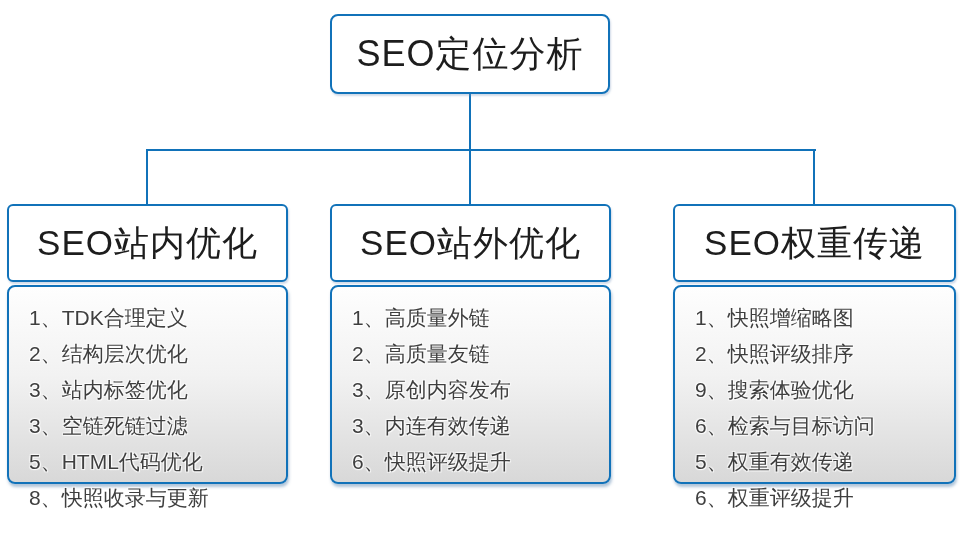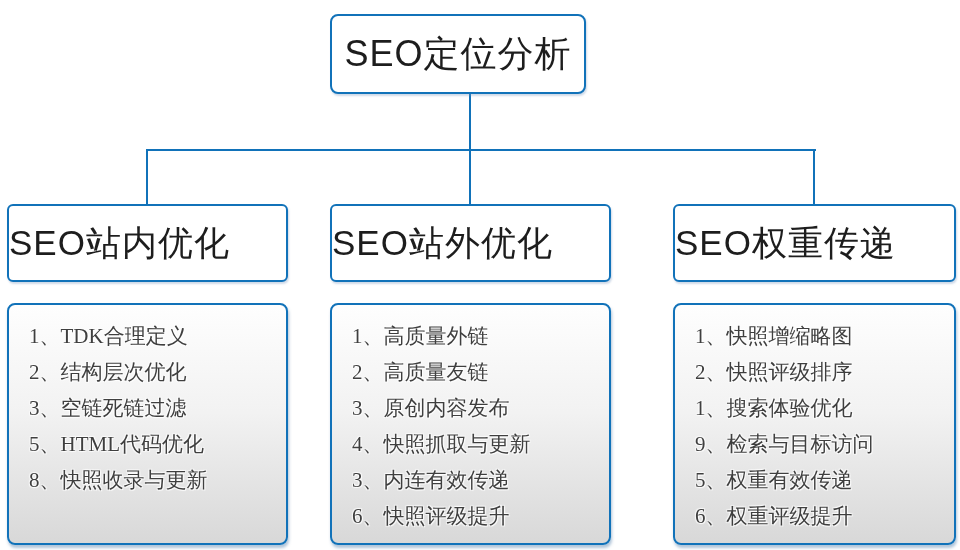--- a/index.html
+++ b/index.html
@@ -7,21 +7,21 @@
     position: relative;
     width: 960px; height: 550px;
     background: #ffffff;
     font-family: "Liberation Sans", sans-serif;
     overflow: hidden;
   }
   .box { box-sizing: border-box; position: absolute; }
 
   
   .root-box {
-    left: 330px; top: 14px; width: 256px; height: 80px;
+    left: 330px; top: 14px; width: 280px; height: 80px;
     background: #ffffff;
     border: 2px solid #1172b9;
     border-radius: 8px;
     box-shadow: 1px 2px 2px rgba(120,150,190,0.35);
     display: flex; align-items: center; justify-content: center;
     font-size: 36px; color: #1d1d1d;
     letter-spacing: 1px;
     z-index: 2;
   }
 
@@ -38,35 +38,34 @@
   .col-2 { left: 330px; border-radius: 28px; }
   .col-3 { left: 673px; width: 283px; }
 
   .branch-header {
     box-sizing: border-box;
     width: 100%; height: 78px;
     background: #ffffff;
     border: 2px solid #1172b9;
     border-radius: 6px;
     box-shadow: 1px 2px 2px rgba(120,150,190,0.35);
-    display: flex; align-items: center; justify-content: flex-start;
+    display: flex; align-items: center; justify-content: center;
     font-size: 35px; color: #1d1d1d;
     letter-spacing: 1px;
   }
 
   .branch-list {
     box-sizing: border-box;
-    width: 100%; height: 242px;
-    margin-top: 21px;
+    width: 100%; height: 199px;
+    margin-top: 3px;
     background: linear-gradient(to bottom, #fefefe 0%, #f2f2f2 45%, #d8d8d8 100%);
     border: 2px solid #1172b9;
     border-radius: 8px;
     box-shadow: 1px 3px 3px rgba(100,140,180,0.5);
     padding: 13px 10px 0 20px;
-    font-family: Liberation Serif, serif;
   }
 
   .list-item {
     font-size: 21px;
     line-height: 36px;
     color: #3f3f3f;
     white-space: nowrap;
     text-shadow:
       1px 1px 1px rgba(255,255,255,0.95),
       -1px -1px 1px rgba(255,255,255,0.7),
@@ -88,47 +87,47 @@
   <div class="conn conn-drop-l"></div>
   <div class="conn conn-drop-r"></div>
 
   <div class="column col-1">
     <div class="branch-header">
       <span>SEO站内优化</span>
     </div>
     <div class="branch-list">
       <div class="list-item">1、TDK合理定义</div>
       <div class="list-item">2、结构层次优化</div>
+      <div class="list-item">3、站内标签优化</div>
       <div class="list-item">3、空链死链过滤</div>
       <div class="list-item">5、HTML代码优化</div>
       <div class="list-item">8、快照收录与更新</div>
     </div>
   </div>
 
   <div class="column col-2">
     <div class="branch-header">
       <span>SEO站外优化</span>
     </div>
     <div class="branch-list">
       <div class="list-item">1、高质量外链</div>
       <div class="list-item">2、高质量友链</div>
       <div class="list-item">3、原创内容发布</div>
-      <div class="list-item">4、快照抓取与更新</div>
       <div class="list-item">3、内连有效传递</div>
       <div class="list-item">6、快照评级提升</div>
     </div>
   </div>
 
   <div class="column col-3">
     <div class="branch-header">
       <span>SEO权重传递</span>
     </div>
     <div class="branch-list">
       <div class="list-item">1、快照增缩略图</div>
       <div class="list-item">2、快照评级排序</div>
-      <div class="list-item">1、搜索体验优化</div>
-      <div class="list-item">9、检索与目标访问</div>
+      <div class="list-item">9、搜索体验优化</div>
+      <div class="list-item">6、检索与目标访问</div>
       <div class="list-item">5、权重有效传递</div>
       <div class="list-item">6、权重评级提升</div>
     </div>
   </div>
 
 </div>
 
 </body></html>

